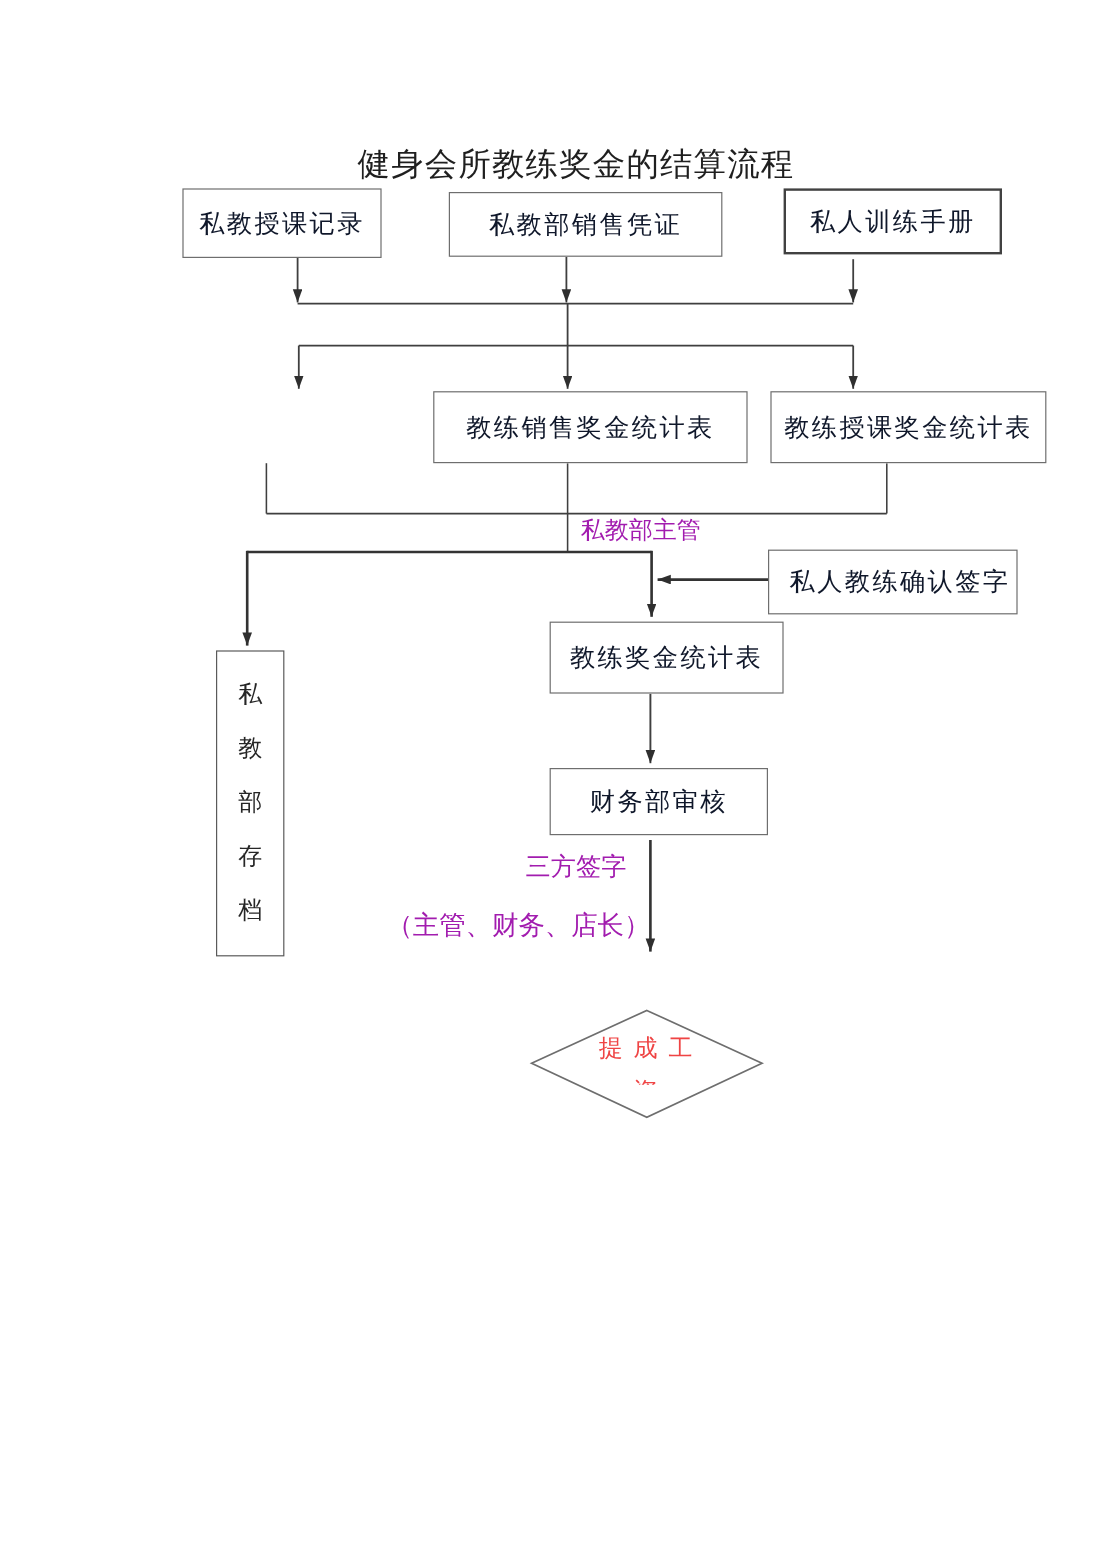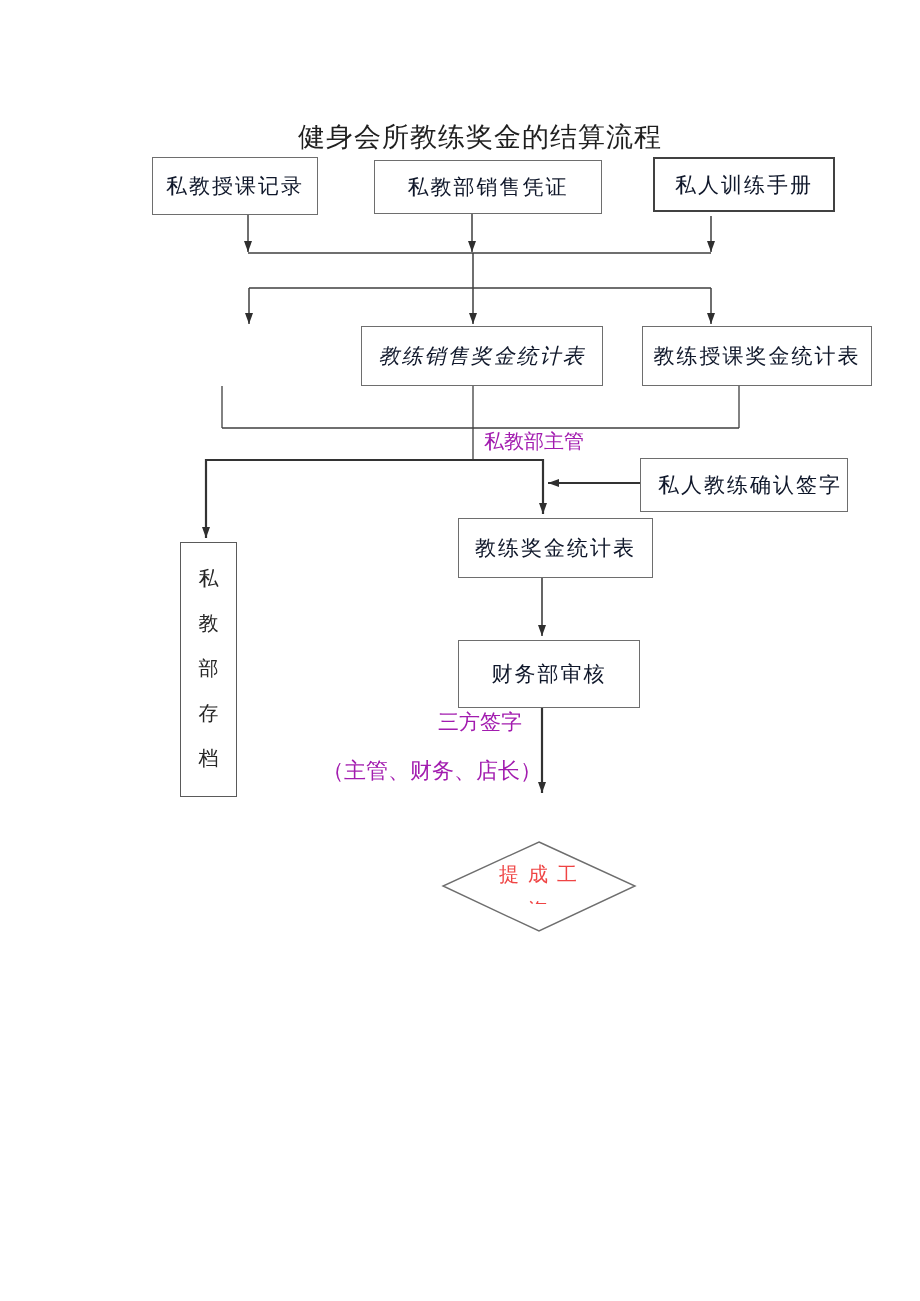--- a/index.html
+++ b/index.html
@@ -80,37 +80,37 @@
 
     <polygon points="539,842 635,886 539,931 443,886" fill="none" stroke="#6e6e6e" stroke-width="1.4"></polygon>
   </svg>
 
   <div class="title">健身会所教练奖金的结算流程</div>
 
   <div class="box" style="left:152px; top:157px; width:166px; height:58px;">私教授课记录</div>
   <div class="box" style="left:374px; top:160px; width:228px; height:54px;">私教部销售凭证</div>
   <div class="box bold" style="left:625px; top:157px; width:182px; height:55px;margin-left:28px;">私人训练手册</div>
 
-  <div class="box" style="left:361px; top:326px; width:242px; height:60px;font-style:italic;">教练销售奖金统计表</div>
+  <div class="box" style="left:361px; top:326px; width:262px; height:60px;">教练销售奖金统计表</div>
   <div class="box" style="left:642px; top:326px; width:230px; height:60px;">教练授课奖金统计表</div>
 
   <div class="flabel" style="left:484px; top:428px;">私教部主管</div>
 
   <div class="vbox" style="left:180px; top:542px; width:57px; height:255px;">
     <span>私</span>
     <span>教</span>
     <span>部</span>
     <span>存</span>
     <span>档</span>
   </div>
 
   <div class="box" style="left:458px; top:518px; width:195px; height:60px;">教练奖金统计表</div>
   <div class="box" style="left:640px; top:458px; width:208px; height:54px;padding-left:12px;">私人教练确认签字</div>
 
-  <div class="box" style="left:458px; top:640px; width:182px; height:68px;">财务部审核</div>
+  <div class="box" style="left:458px; top:640px; width:182px; height:56px;">财务部审核</div>
 
   <div class="flabel" style="left:438px; top:708px; font-size:21px;">三方签字</div>
   <div class="flabel" style="left:322px; top:756px; font-size:22px;">（主管、财务、店长）</div>
 
   <div class="diamond-text">
     <div>提 成 工</div>
     <div>资</div>
   </div>
 
 </div>

